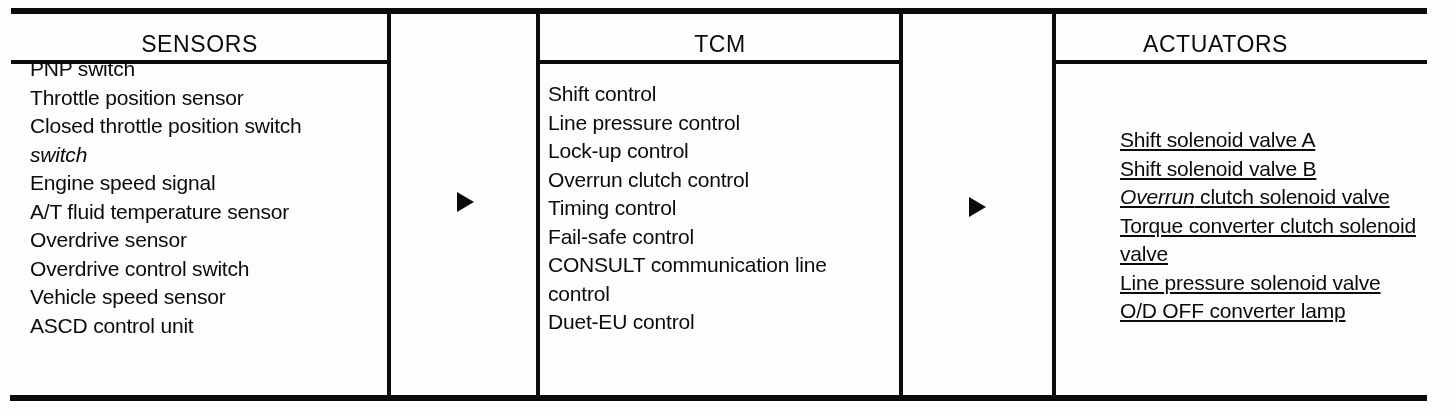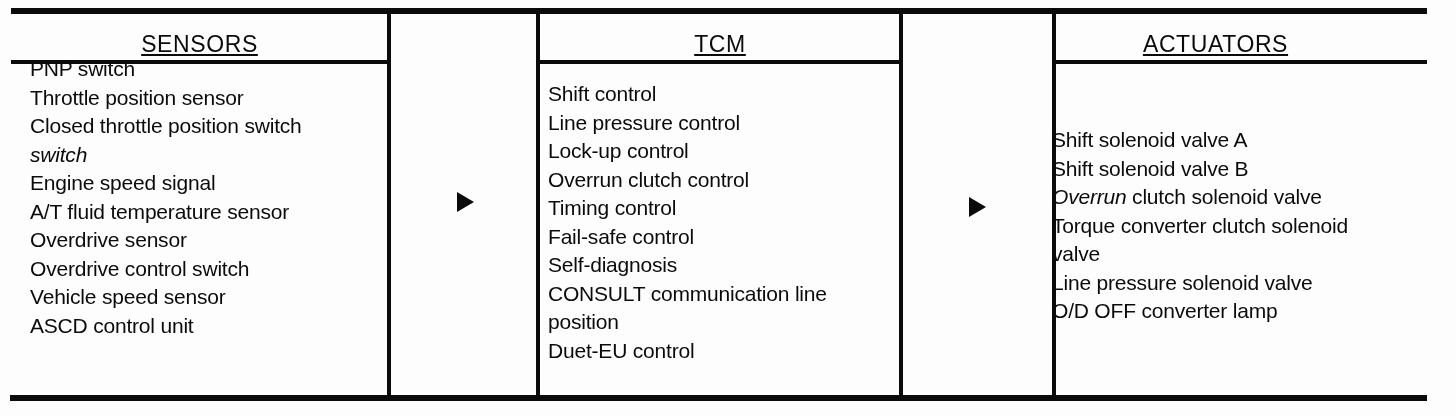--- a/index.html
+++ b/index.html
@@ -21,35 +21,35 @@
   .v2 { left: 536px; }
   .v3 { left: 899px; }
   .v4 { left: 1052px; }
   .hsep { position: absolute; background: #0b0b0b; top: 60px; height: 4px; }
   .s1 { left: 11px;   width: 378px; }
   .s2 { left: 538px;  width: 364px; }
   .s3 { left: 1054px; width: 373px; }
   .header {
     position: absolute; top: 14px; height: 60px;
     display: flex; align-items: center; justify-content: center;
-    font-size: 23px; letter-spacing: 0.6px; text-decoration: underline;
+    font-size: 23px; letter-spacing: 0.6px;
   }
   .h-sensors   { left: 12px;   width: 375px; }
   .h-tcm       { left: 540px;  width: 360px; }
   .h-actuators { left: 1056px; width: 371px; transform: translateX(-26px); }
   .list {
     position: absolute;
     font-size: 21px;
     line-height: 28.5px;
     letter-spacing: -0.2px;
     white-space: nowrap;
   }
   .list-sensors   { left: 30px;   top: 55px;  }
   .list-tcm       { left: 548px;  top: 80px;  }
-  .list-actuators { left: 1052px; top: 126px; }
+  .list-actuators { left: 1120px; top: 126px; text-decoration: underline; }
   .it { font-style: italic; }
   .arrow {
     position: absolute; width: 0; height: 0;
     border-top: 10px solid transparent;
     border-bottom: 10px solid transparent;
     border-left: 17px solid #0b0b0b;
   }
   .arrow1 { left: 457px; top: 192px; }
   .arrow2 { left: 969px; top: 197px; }
 </style>
@@ -86,23 +86,22 @@
       <div class="line"><span>Vehicle speed sensor</span></div>
       <div class="line"><span>ASCD control unit</span></div>
     </div>
   <div class="list list-tcm">
       <div class="line"><span>Shift control</span></div>
       <div class="line"><span>Line pressure control</span></div>
       <div class="line"><span>Lock-up control</span></div>
       <div class="line"><span>Overrun clutch control</span></div>
       <div class="line"><span>Timing control</span></div>
       <div class="line"><span>Fail-safe control</span></div>
-      <div class="line"><span>Self-diagnosis</span></div>
       <div class="line"><span>CONSULT communication line</span></div>
-      <div class="line"><span>position</span></div>
+      <div class="line"><span>control</span></div>
       <div class="line"><span>Duet-EU control</span></div>
     </div>
   <div class="list list-actuators">
       <div class="line"><span>Shift solenoid valve A</span></div>
       <div class="line"><span>Shift solenoid valve B</span></div>
       <div class="line"><span class="it">Overrun</span><span> clutch solenoid valve</span></div>
       <div class="line"><span>Torque converter clutch solenoid</span></div>
       <div class="line"><span>valve</span></div>
       <div class="line"><span>Line pressure solenoid valve</span></div>
       <div class="line"><span>O/D OFF converter lamp</span></div>

